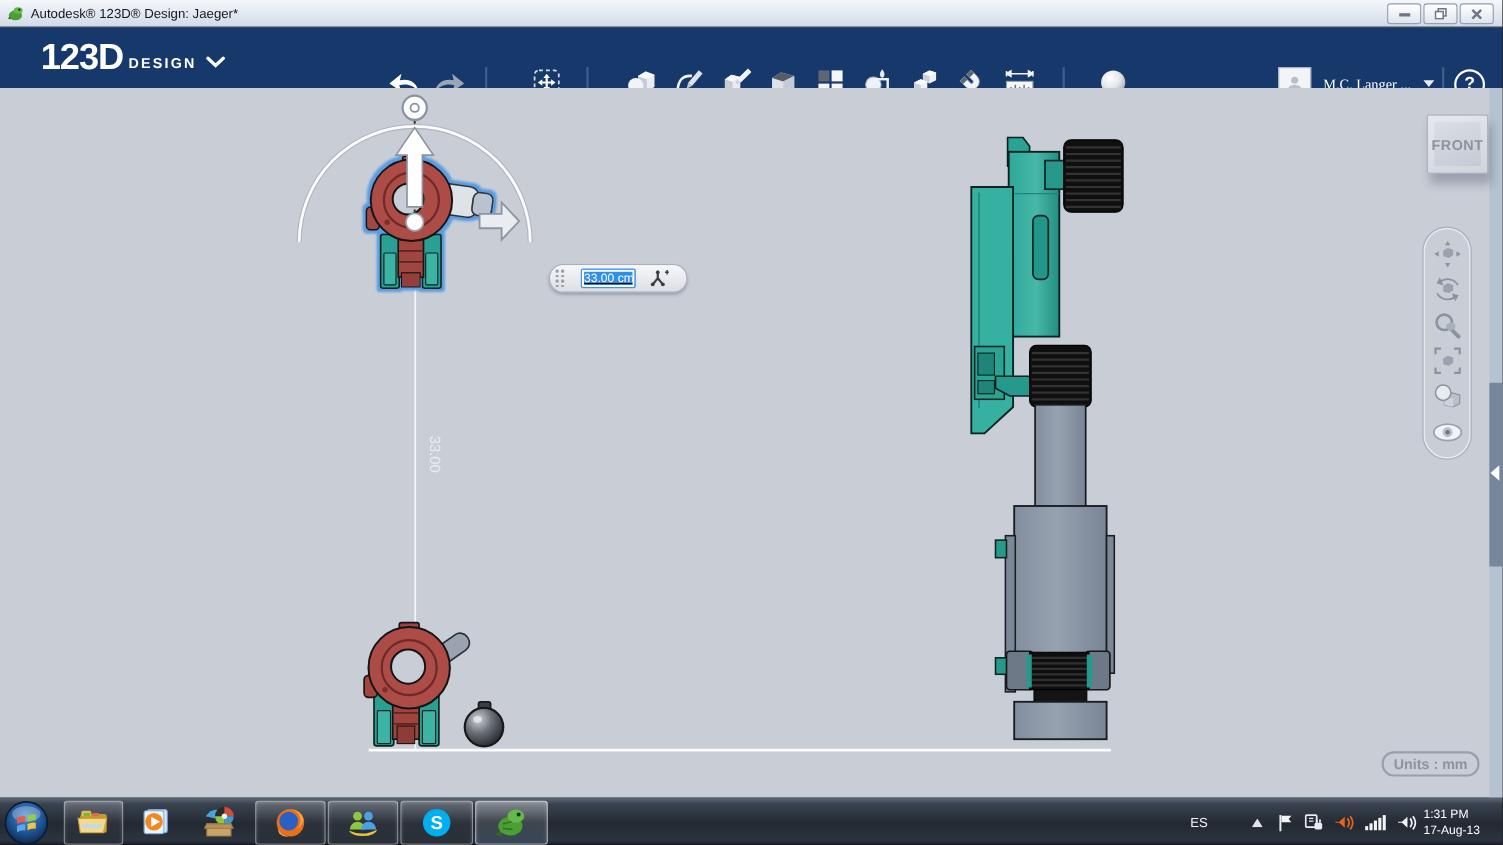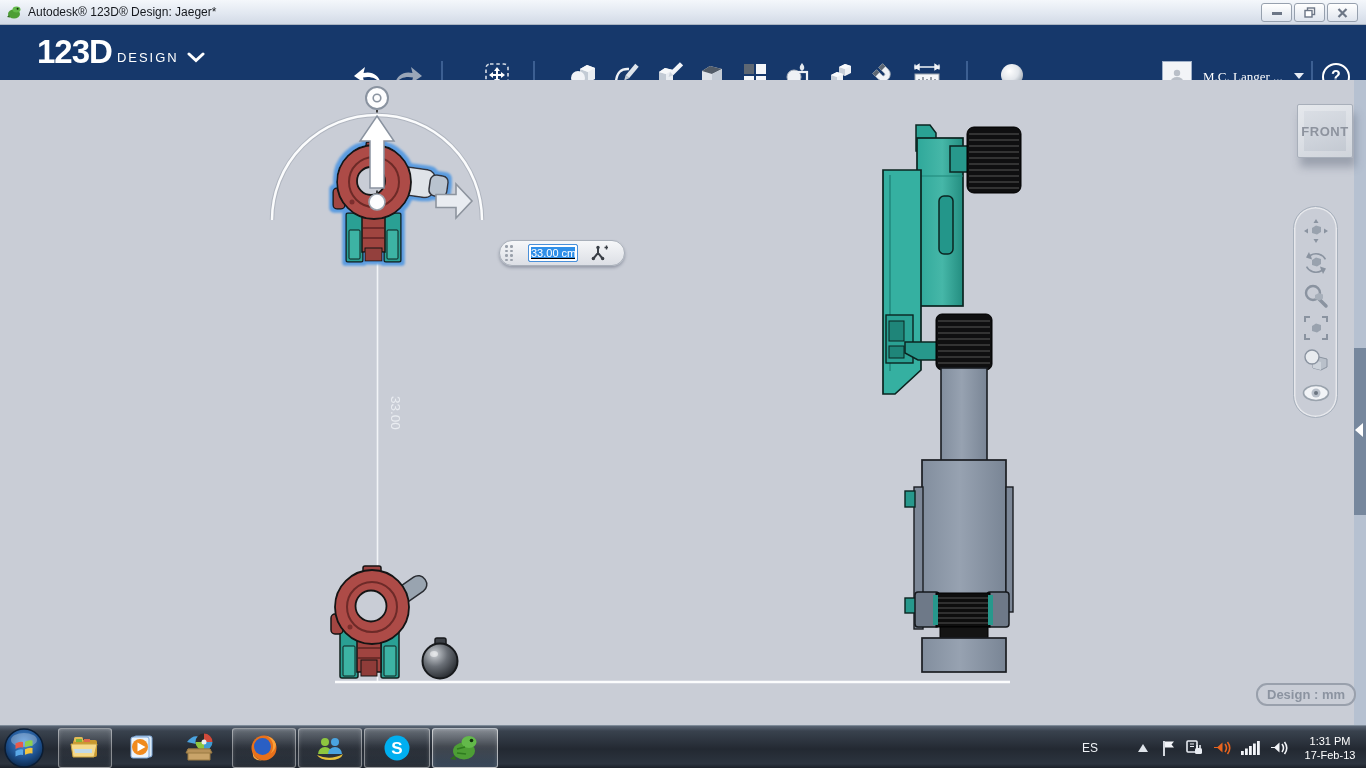--- a/index.html
+++ b/index.html
@@ -13,21 +13,21 @@
   .titlebar .appico{margin:0 6px 0 7px;display:flex;}
   .titlebar .title{font-size:12px;color:#15181d;}
   .winbtns{position:absolute;right:8px;top:3px;display:flex;gap:2px;}
   .winbtn{width:29px;height:17px;border:1px solid #96a0ae;border-radius:3px;
     background:linear-gradient(180deg,#ffffff,#dfe5ee);display:flex;align-items:center;justify-content:center;cursor:pointer;}
 
   
   .header{position:absolute;left:0;top:25px;width:1366px;height:55px;background:#16386b;}
   .logo{position:absolute;left:12px;top:7px;display:flex;align-items:center;color:#fff;cursor:pointer;margin-left:25px;}
   .logo .brand{font-size:33px;font-weight:bold;letter-spacing:-1px;line-height:40px;}
-  .logo .sub{font-size:13px;font-weight:normal;letter-spacing:2px;margin:10px 0 0 5px;}
+  .logo .sub{font-size:13px;font-weight:bold;letter-spacing:2px;margin:10px 0 0 5px;}
   .logo .caret{margin:12px 0 0 8px;}
   .hsep{position:absolute;top:36px;width:2px;height:28px;background:#3c5f92;}
   .htool{position:absolute;top:33px;width:34px;height:34px;display:flex;align-items:center;justify-content:center;cursor:pointer;}
   .has-caret::after{content:'';position:absolute;right:3px;bottom:-10px;width:0;height:0;
     border-left:5px solid transparent;border-bottom:5px solid #8fa3c0;}
   .username{position:absolute;left:1203px;top:44px;font-size:13px;color:#ffffff;cursor:pointer;font-family:Liberation Serif, serif;}
   .ucaret{position:absolute;left:1294px;top:48px;width:0;height:0;
     border-left:5px solid transparent;border-right:5px solid transparent;border-top:6px solid #e8edf4;cursor:pointer;}
   .helpbtn{position:absolute;left:1322px;top:38px;width:24px;height:24px;border:2.5px solid #fff;border-radius:50%;
     color:#fff;font-size:16px;font-weight:bold;display:flex;align-items:center;justify-content:center;cursor:pointer;}
@@ -75,21 +75,21 @@
   .orb{position:absolute;left:3px;top:1px;cursor:pointer;}
   .tbtn{position:absolute;top:2px;height:38px;border-radius:3px;display:flex;align-items:center;justify-content:center;cursor:pointer;}
   .tbtn.framed{border:1px solid rgba(255,255,255,.45);
     background:linear-gradient(180deg,rgba(255,255,255,.22),rgba(255,255,255,.05) 45%,rgba(0,0,0,.12));
     box-shadow:inset 0 0 4px rgba(255,255,255,.18);}
   .tbtn.active{border:1px solid rgba(255,255,255,.6);
     background:linear-gradient(180deg,rgba(255,255,255,.38),rgba(255,255,255,.14) 45%,rgba(80,120,160,.25));}
   .tray{position:absolute;right:0;top:0;height:43px;display:flex;align-items:center;}
   .trayitem{display:flex;align-items:center;justify-content:center;cursor:pointer;color:#f0f3f7;}
   .lang{font-size:12px;color:#f0f3f7;margin-right:40px;cursor:pointer;}
-  .clock{width:72px;text-align:center;color:#fff;font-size:11px;line-height:14px;cursor:pointer;margin-left:6px;}
+  .clock{width:72px;text-align:left;color:#fff;font-size:11px;line-height:14px;cursor:pointer;margin-left:6px;}
 </style>
 </head>
 <body>
 
 <div class="stage">
 
   <div class="titlebar">
     <span class="appico">
       <svg width="15" height="15" viewBox="0 0 15 15">
           <ellipse cx="7" cy="9" rx="6" ry="4.5" fill="#4d9e35"></ellipse>
@@ -451,21 +451,21 @@
       </div>
       <div class="nbtn">
         <svg width="28" height="18" viewBox="0 0 28 18">
             <ellipse cx="14" cy="9" rx="12.5" ry="7.5" fill="#f2f4f7" stroke="#9aa3ad" stroke-width="1.6"></ellipse>
             <circle cx="14" cy="9" r="4.5" fill="#b9c0ca"></circle>
             <circle cx="14" cy="9" r="2" fill="#6b7480"></circle>
           </svg>
       </div>
     </div>
 
-    <div class="units">Design : mm</div>
+    <div class="units">Units : mm</div>
   </div>
 
   <div class="taskbar">
     <div class="orb">
       <svg width="42" height="42" viewBox="0 0 42 42">
         <defs>
             <radialGradient id="orbg" cx="50%" cy="35%" r="70%">
               <stop offset="0%" stop-color="#4a90d9"></stop>
               <stop offset="60%" stop-color="#1d4f8c"></stop>
               <stop offset="100%" stop-color="#0a2342"></stop>
@@ -582,17 +582,17 @@
           </svg>
       </span>
       <span class="trayitem">
         <svg width="18" height="16" viewBox="0 0 18 16">
             <path d="M1 10.5 h3.5 l5-4.5 v10 l-5-4.5 H1z" transform="translate(0,-3.5)" fill="#f2f4f8"></path>
             <path d="M12 4 q3 4 0 8 M14.5 2 q4.5 6 0 12" fill="none" stroke="#f2f4f8" stroke-width="1.6"></path>
           </svg>
       </span>
       <div class="clock">
         <div>1:31 PM</div>
-        <div>17-Feb-13</div>
+        <div>17-Aug-13</div>
       </div>
     </div>
   </div>
 </div>
 
 </body></html>

